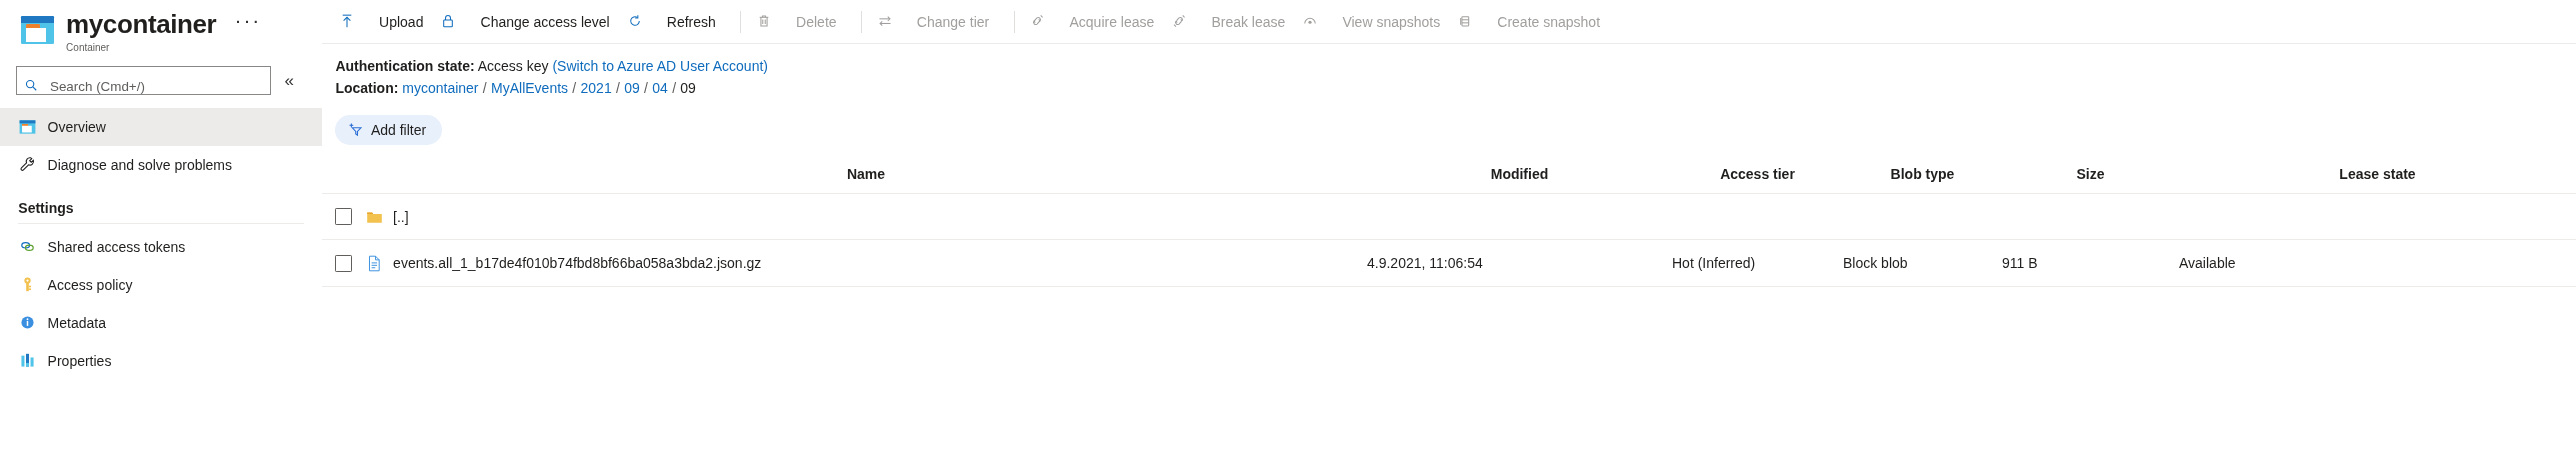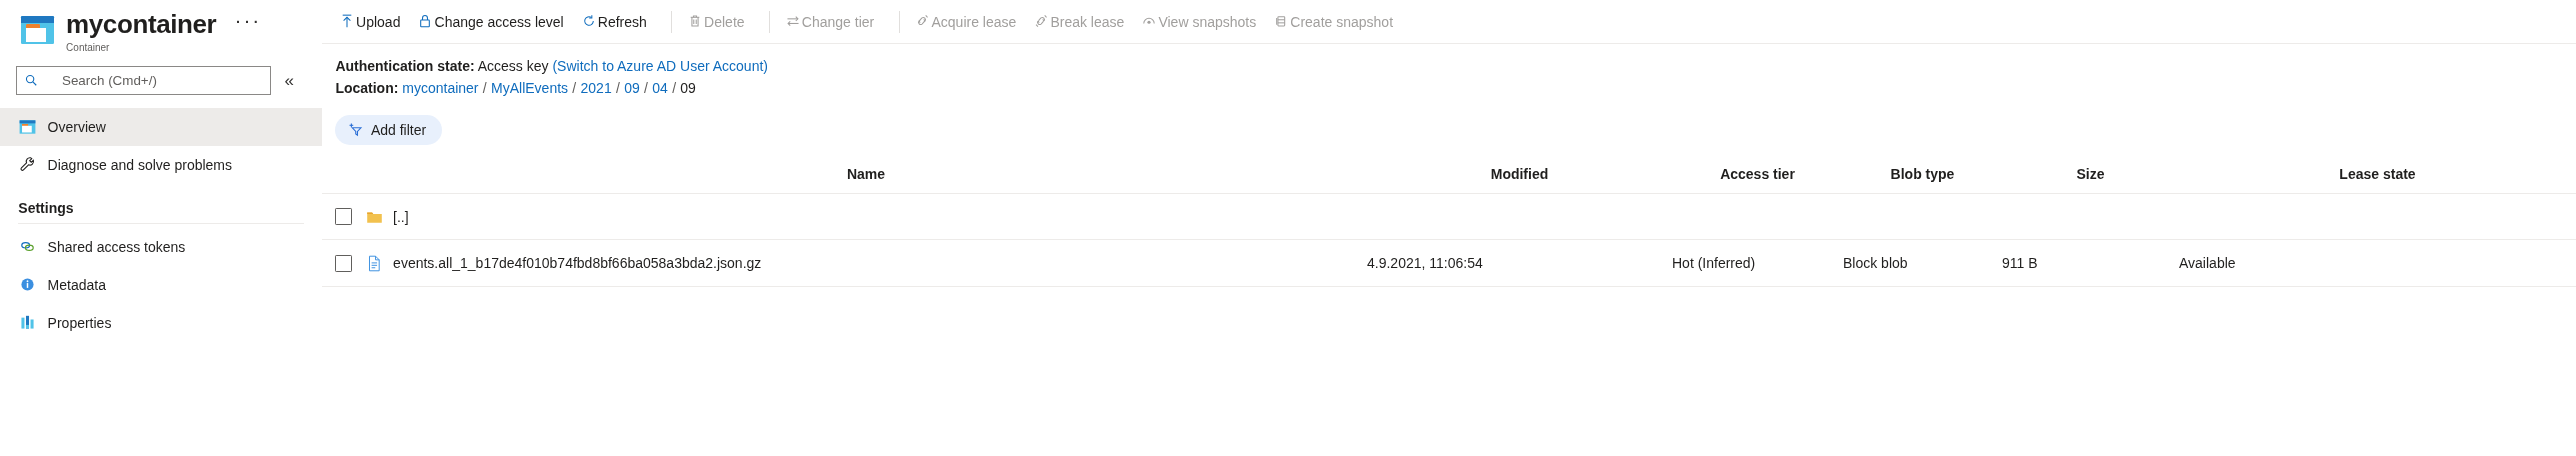--- a/index.html
+++ b/index.html
@@ -24,21 +24,21 @@
 
   .res-titles { margin-left: 9.8px; padding-top: 1.2px; }
   .res-title-row { display: flex; align-items: center; gap: 18.3px; }
   .res-title { font-size: 26px; font-weight: 700; letter-spacing: -0.4px; color: #201f1e; line-height: 1.12; }
   .res-ellipsis { font-size: 21px; color: #323130; letter-spacing: 1.8px; line-height: 0.6; padding-bottom: 7.3px; }
   .res-sub { font-size: 10px; color: #605e5c; margin-top: 3.1px; }
 
   .rail-search-row { display: flex; align-items: center; padding: 13.4px 0 0 16px; }
   .rail-search {
     width: 255px; height: 29px; border: 1.2px solid #8a8886; background: #fff;
-    display: flex; align-items: center; padding: 0 7.3px; gap: 23px;
+    display: flex; align-items: flex-end; padding: 0 7.3px; gap: 11px;
   }
   .rail-search .ph { font-size: 13.4px; color: #605e5c; }
   .collapse-btn { margin-left: 13.4px; font-size: 17px; color: #323130; line-height: 1; cursor: pointer; }
 
   .nav { margin-top: 12.2px; }
   .nav-item {
     display: flex; align-items: center; gap: 11px;
     height: 38px; padding-left: 18.3px; font-size: 14px; color: #201f1e; cursor: pointer;
   }
   .nav-item.active { background: #edebe9; }
@@ -46,21 +46,21 @@
 
   .nav-section { padding: 16px 0 0 18.3px; }
   .nav-section-title { font-size: 14px; font-weight: 700; color: #201f1e; }
   .nav-rule { height: 1.2px; background: #edebe9; margin: 7.3px 18.3px 3.7px 18.3px; }
 
   
   .main { flex: 1; position: relative; }
 
   .toolbar { display: flex; align-items: center; height: 43px; padding-left: 13.4px; gap: 0; }
   .tb-btn {
-    display: flex; align-items: center; gap: 0;
+    display: flex; align-items: center; gap: 23px;
     font-size: 14px; color: #201f1e; padding: 0 13.4px 0 2.4px; height: 28px; cursor: pointer; white-space: nowrap;
   }
   .tb-btn.disabled { color: #a19f9d; cursor: default; }
   .tb-ico { width: 18.3px; height: 18.3px; flex: 0 0 18.3px; display: flex; align-items: center; justify-content: center; }
   .tb-sep { width: 1.2px; height: 22px; background: #e1dfdd; margin: 0 11px; flex: 0 0 1.2px; }
   .toolbar-rule { height: 1.2px; background: #edebe9; margin: 0 0 0 0; }
 
   .info { padding: 12.2px 0 0 13.4px; font-size: 14px; line-height: 1.52; color: #201f1e; }
   .info b { font-weight: 700; }
   .lnk { color: #0f6cbd; cursor: pointer; }
@@ -169,20 +169,32 @@
       <div class="nav-item">
         <span class="nav-ico">
           <svg width="17" height="17" viewBox="0 0 28 28" fill="none" stroke-width="2">
             <ellipse cx="11" cy="12" rx="6.4" ry="4.4" stroke="#0f6cbd"></ellipse>
             <ellipse cx="17" cy="16" rx="6.4" ry="4.4" stroke="#5aa02c"></ellipse>
           </svg>
         </span>
         <span>Shared access tokens</span>
       </div>
 
+      <div class="nav-item">
+        <span class="nav-ico">
+          <svg width="17" height="17" viewBox="0 0 28 28">
+            <circle cx="14" cy="7.5" r="5.2" fill="#f2c14e"></circle>
+            <circle cx="14" cy="7.5" r="1.9" fill="#ffffff"></circle>
+            <rect x="11.8" y="11" width="4.4" height="14" fill="#f2c14e"></rect>
+            <rect x="16.2" y="16" width="3.6" height="2.6" fill="#f2c14e"></rect>
+            <rect x="16.2" y="20.5" width="3.6" height="2.6" fill="#f2c14e"></rect>
+          </svg>
+        </span>
+        <span>Access policy</span>
+      </div>
 
       <div class="nav-item">
         <span class="nav-ico">
           <svg width="17" height="17" viewBox="0 0 28 28">
             <circle cx="14" cy="14" r="10" fill="#3b8fe0"></circle>
             <rect x="12.8" y="11.6" width="2.4" height="8" fill="#ffffff"></rect>
             <circle cx="14" cy="8.6" r="1.5" fill="#ffffff"></circle>
           </svg>
         </span>
         <span>Metadata</span>

